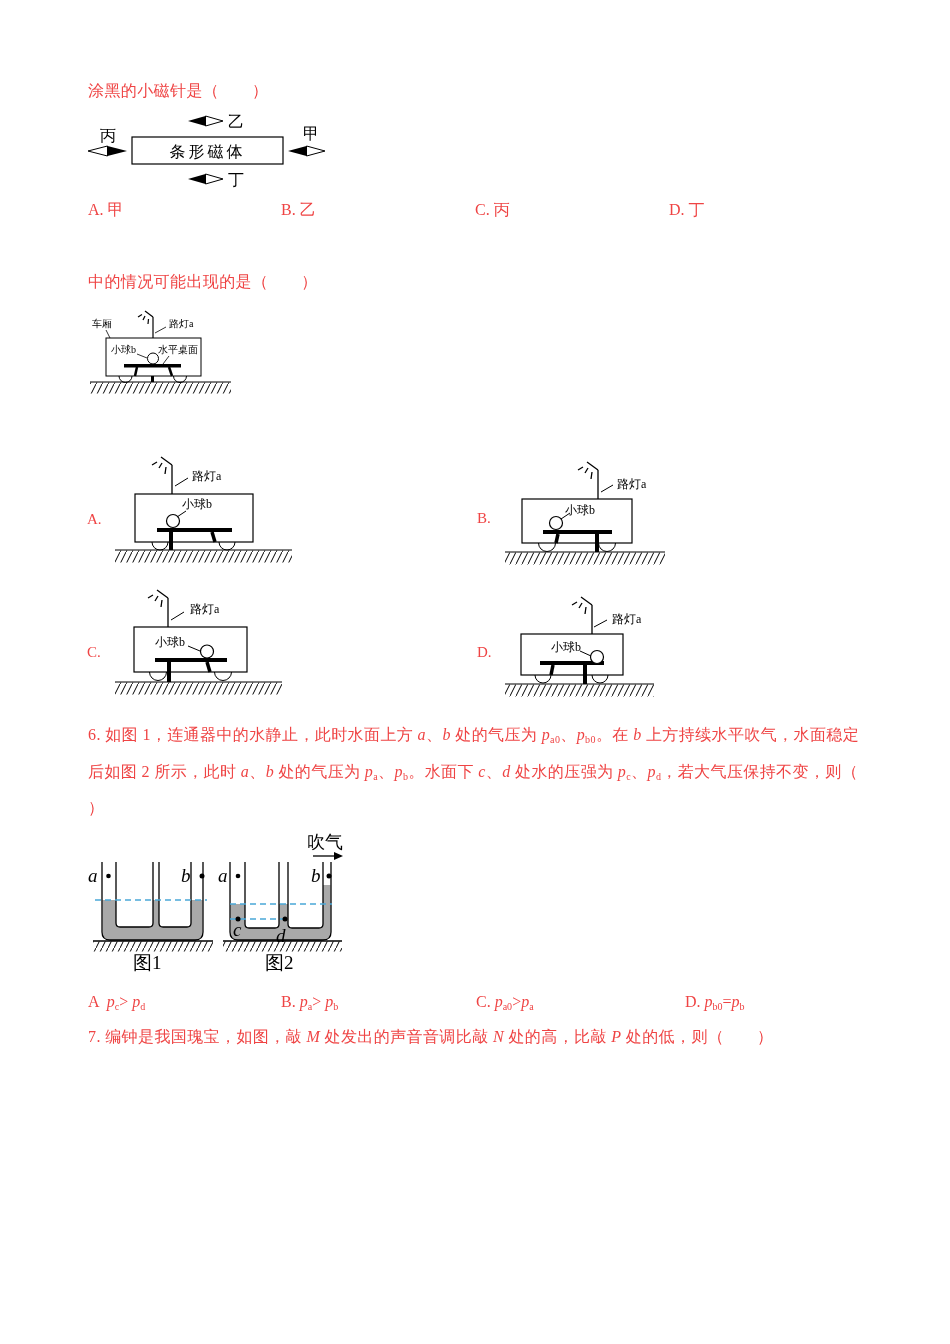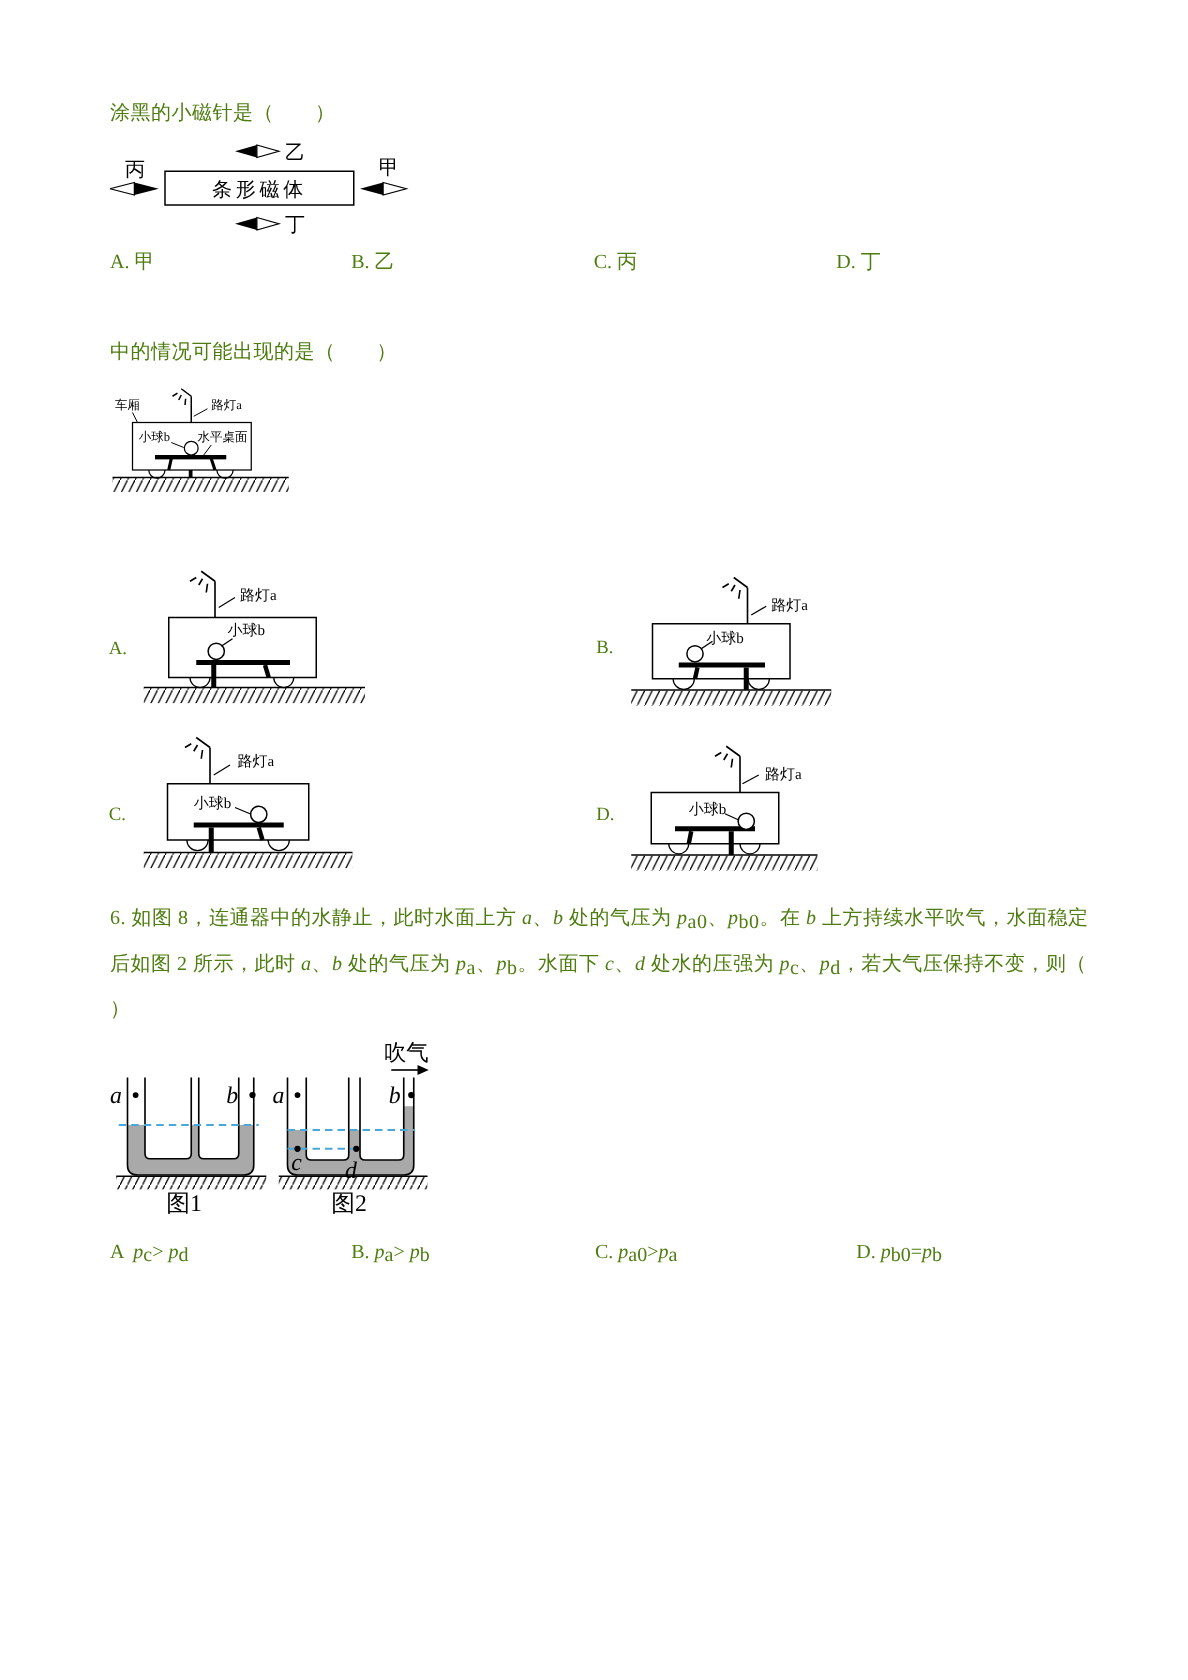--- a/index.html
+++ b/index.html
@@ -1,30 +1,30 @@
 <!DOCTYPE html>
 <html><head>
 <meta charset="utf-8">
 <style>
   html, body { margin: 0; padding: 0; background: #ffffff; }
   #page {
     position: relative; width: 950px; height: 1344px; overflow: hidden;
-    background: #ffffff; color: #4d7c0f;
+    background: #ffffff; color: #ef4444;
     font-family: "Liberation Serif", "DejaVu Serif", serif;
   }
   .line {
     position: absolute; left: 88px; height: 22px; line-height: 22px;
     font-size: 16px; white-space: pre; letter-spacing: 0.4px;
   }
   .opt {
     position: absolute; height: 22px; line-height: 22px;
     font-size: 16px; white-space: pre;
   }
   .i { font-style: italic; }
-  .sub { font-size: 16px; vertical-align: -3px; font-style: normal; margin-top: 33px; }
+  .sub { font-size: 10px; vertical-align: -3px; font-style: normal; margin-top: 33px; }
   .optlabel { position: absolute; font-size: 15px; line-height: 20px; white-space: pre; }
   svg#figures { position: absolute; left: 0; top: 0; }
   svg text { font-family: "Liberation Serif", "DejaVu Serif", serif; fill: #000; }
   .stk { stroke: #000; fill: none; }
 </style>
 </head>
 <body>
 
 <div id="page">
 
@@ -35,31 +35,32 @@
   <div class="opt" style="left:475px;top:199px"><span>C.</span> <span>丙</span></div>
   <div class="opt" style="left:669px;top:199px"><span>D.</span> <span>丁</span></div>
 
   <div class="line" style="top:271px">中的情况可能出现的是（　　）</div>
 
   <div class="optlabel" style="left:87px;top:509px">A.</div>
   <div class="optlabel" style="left:477px;top:508px">B.</div>
   <div class="optlabel" style="left:87px;top:642px">C.</div>
   <div class="optlabel" style="left:477px;top:642px">D.</div>
 
-  <div class="line" style="top:724px"><span>6. 如图 8，连通器中的水静止，此时水面上方 </span><span class="i">a</span><span>、</span><span class="i">b</span><span> 处的气压为 </span><span class="i">p</span><span class="sub">a0</span><span>、</span><span class="i">p</span><span class="sub">b0</span><span>。在 </span><span class="i">b</span><span> 上方持续水平吹气，水面稳定</span></div>
+  <div class="line" style="top:724px"><span>6. 如图 1，连通器中的水静止，此时水面上方 </span><span class="i">a</span><span>、</span><span class="i">b</span><span> 处的气压为 </span><span class="i">p</span><span class="sub">a0</span><span>、</span><span class="i">p</span><span class="sub">b0</span><span>。在 </span><span class="i">b</span><span> 上方持续水平吹气，水面稳定</span></div>
 
   <div class="line" style="top:761px"><span>后如图 2 所示，此时 </span><span class="i">a</span><span>、</span><span class="i">b</span><span> 处的气压为 </span><span class="i">p</span><span class="sub">a</span><span>、</span><span class="i">p</span><span class="sub">b</span><span>。水面下 </span><span class="i">c</span><span>、</span><span class="i">d</span><span> 处水的压强为 </span><span class="i">p</span><span class="sub">c</span><span>、</span><span class="i">p</span><span class="sub">d</span><span>，若大气压保持不变，则（</span></div>
 
   <div class="line" style="top:797px"><span>）</span></div>
 
   <div class="opt" style="left:88px;top:991px"><span>A  </span><span class="i">p</span><span class="sub i">c</span><span>&gt; </span><span class="i">p</span><span class="sub i">d</span></div>
   <div class="opt" style="left:281px;top:991px"><span>B. </span><span class="i">p</span><span class="sub i">a</span><span>&gt; </span><span class="i">p</span><span class="sub i">b</span></div>
   <div class="opt" style="left:476px;top:991px"><span>C. </span><span class="i">p</span><span class="sub">a0</span><span>&gt;</span><span class="i">p</span><span class="sub i">a</span></div>
   <div class="opt" style="left:685px;top:991px"><span>D. </span><span class="i">p</span><span class="sub">b0</span><span>=</span><span class="i">p</span><span class="sub i">b</span></div>
 
+  <div class="line" style="top:1026px"><span>7. 编钟是我国瑰宝，如图，敲 </span><span class="i">M</span><span> 处发出的声音音调比敲 </span><span class="i">N</span><span> 处的高，比敲 </span><span class="i">P</span><span> 处的低，则（　　）</span></div>
 
   <svg id="figures" width="950" height="1344" viewBox="0 0 950 1344">
     <defs>
       <pattern id="hatch" width="6" height="12" patternUnits="userSpaceOnUse">
         <path d="M0,12 L6,0" stroke="#000" stroke-width="1"></path>
       </pattern>
     </defs>
 
     <g>
       <rect x="132" y="137" width="151" height="27" fill="#fff" stroke="#000" stroke-width="1.2"></rect>

